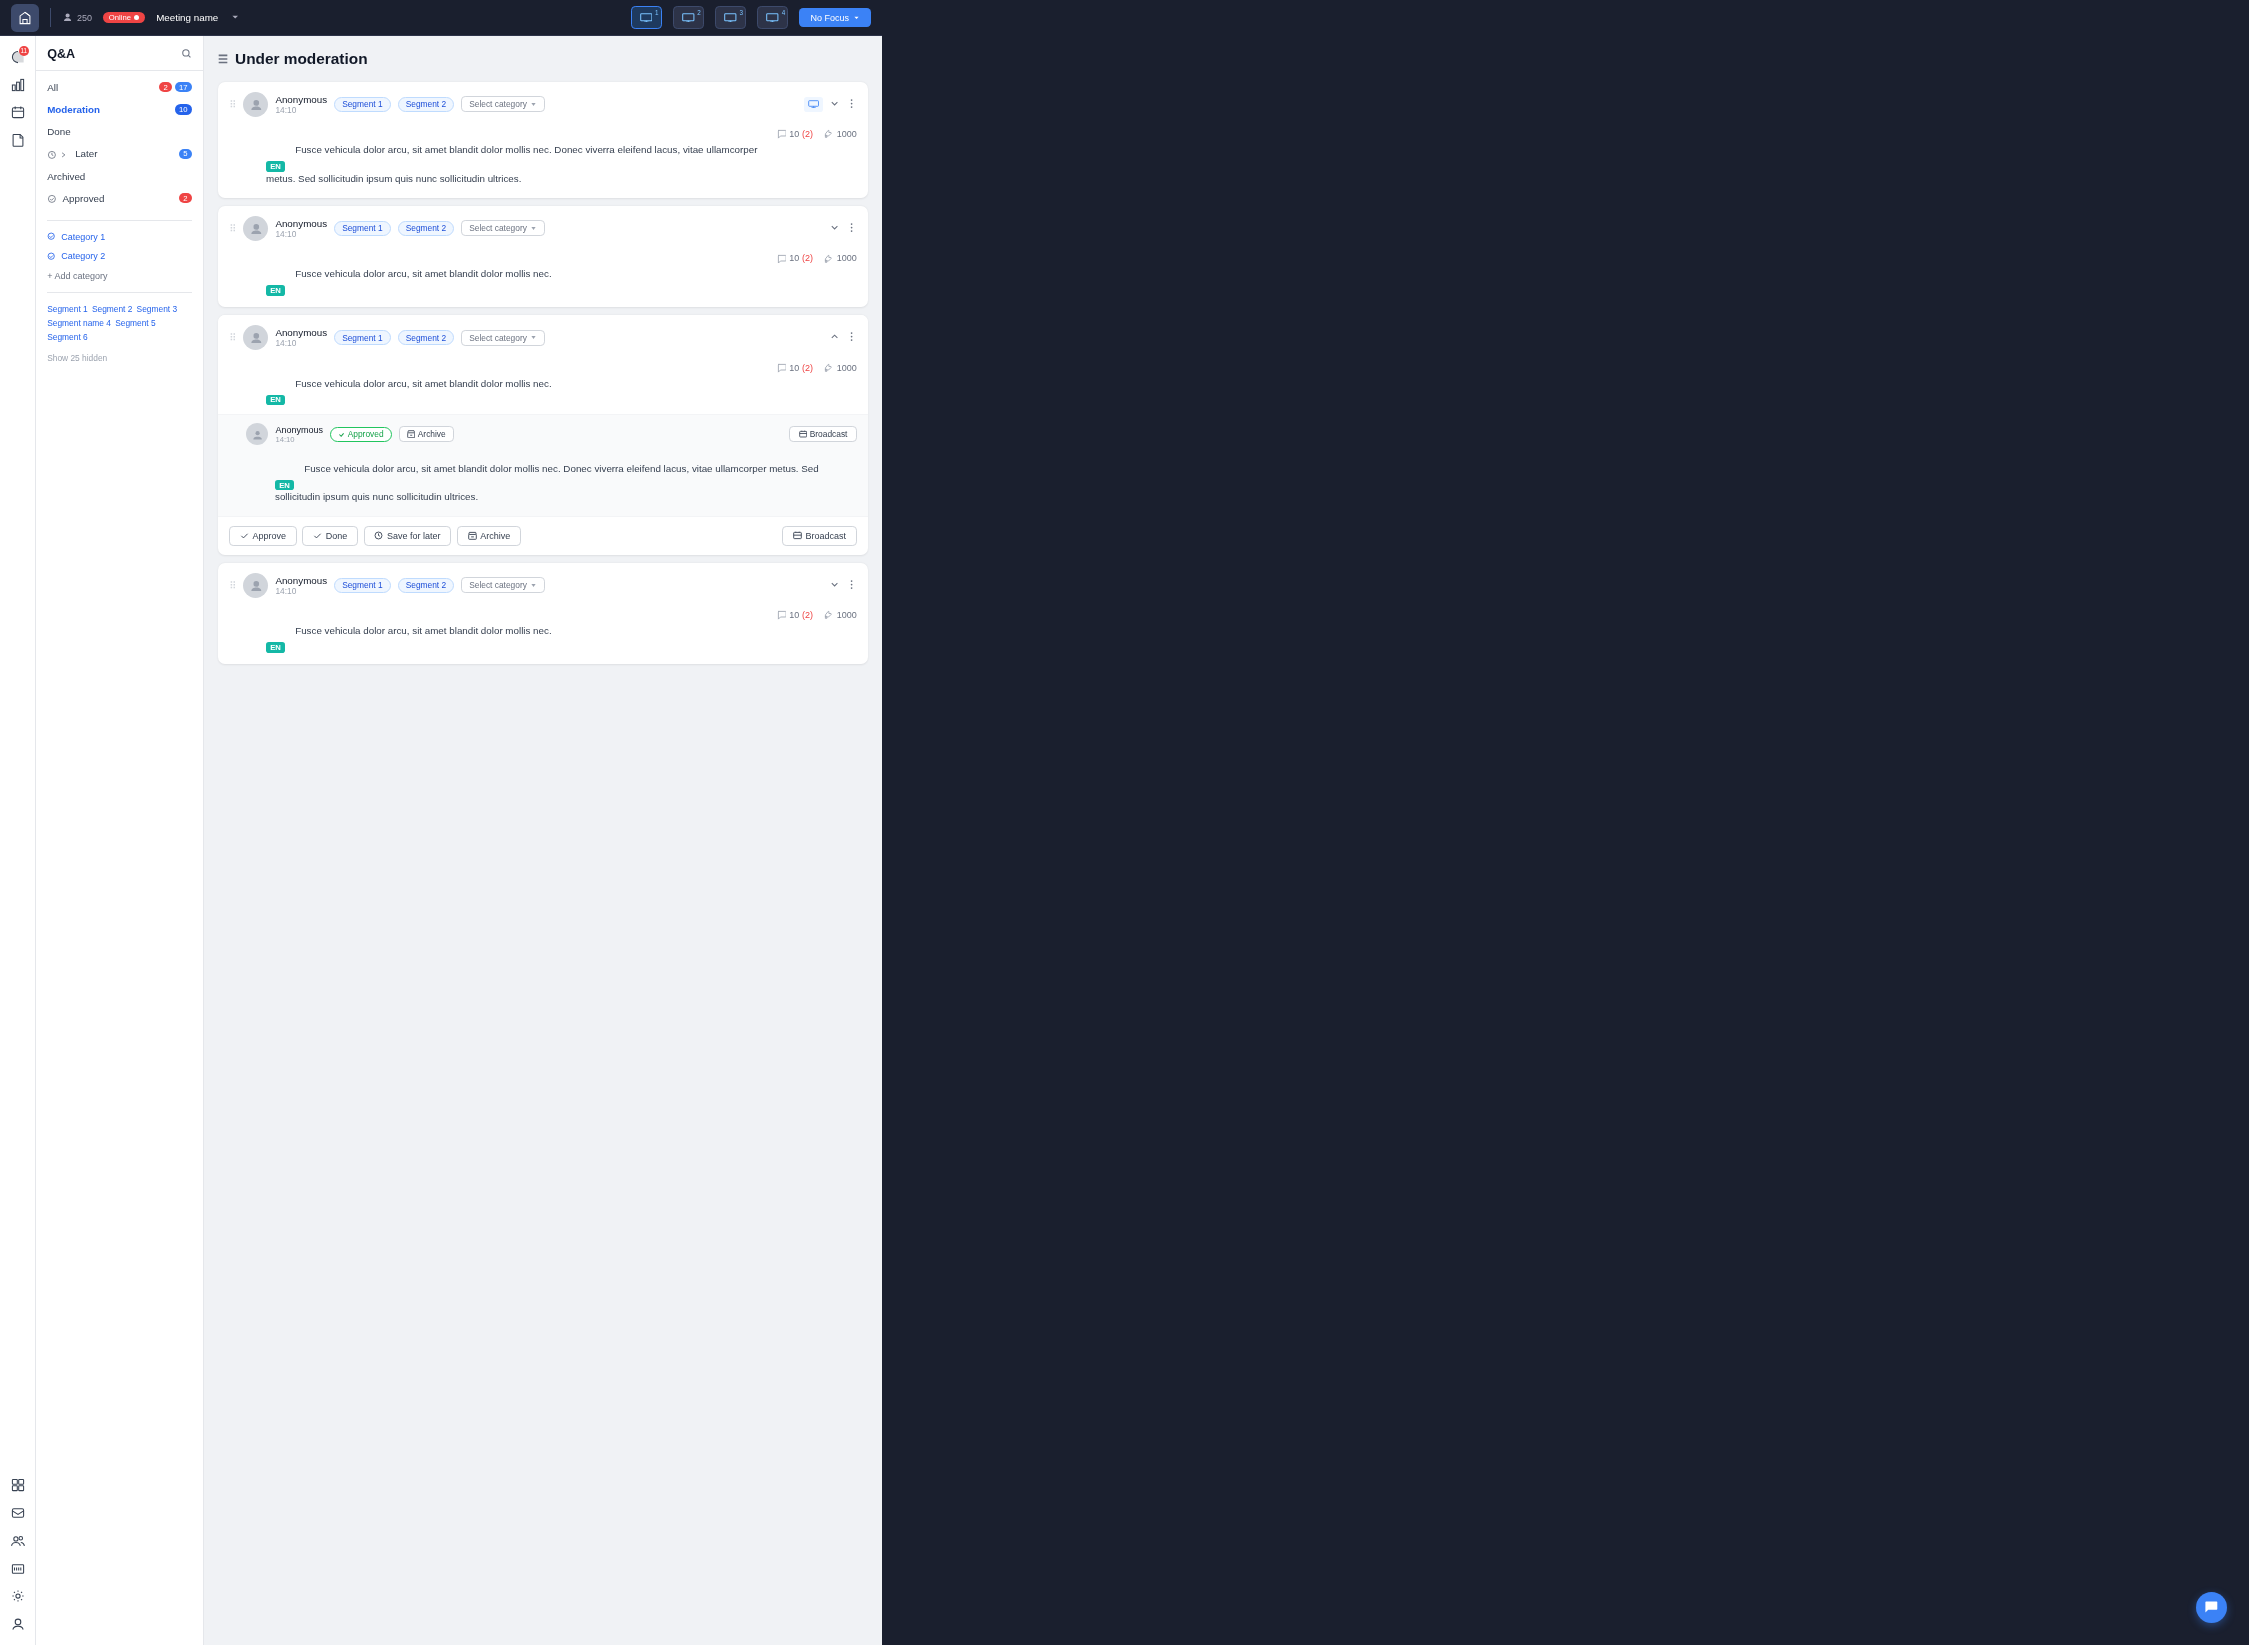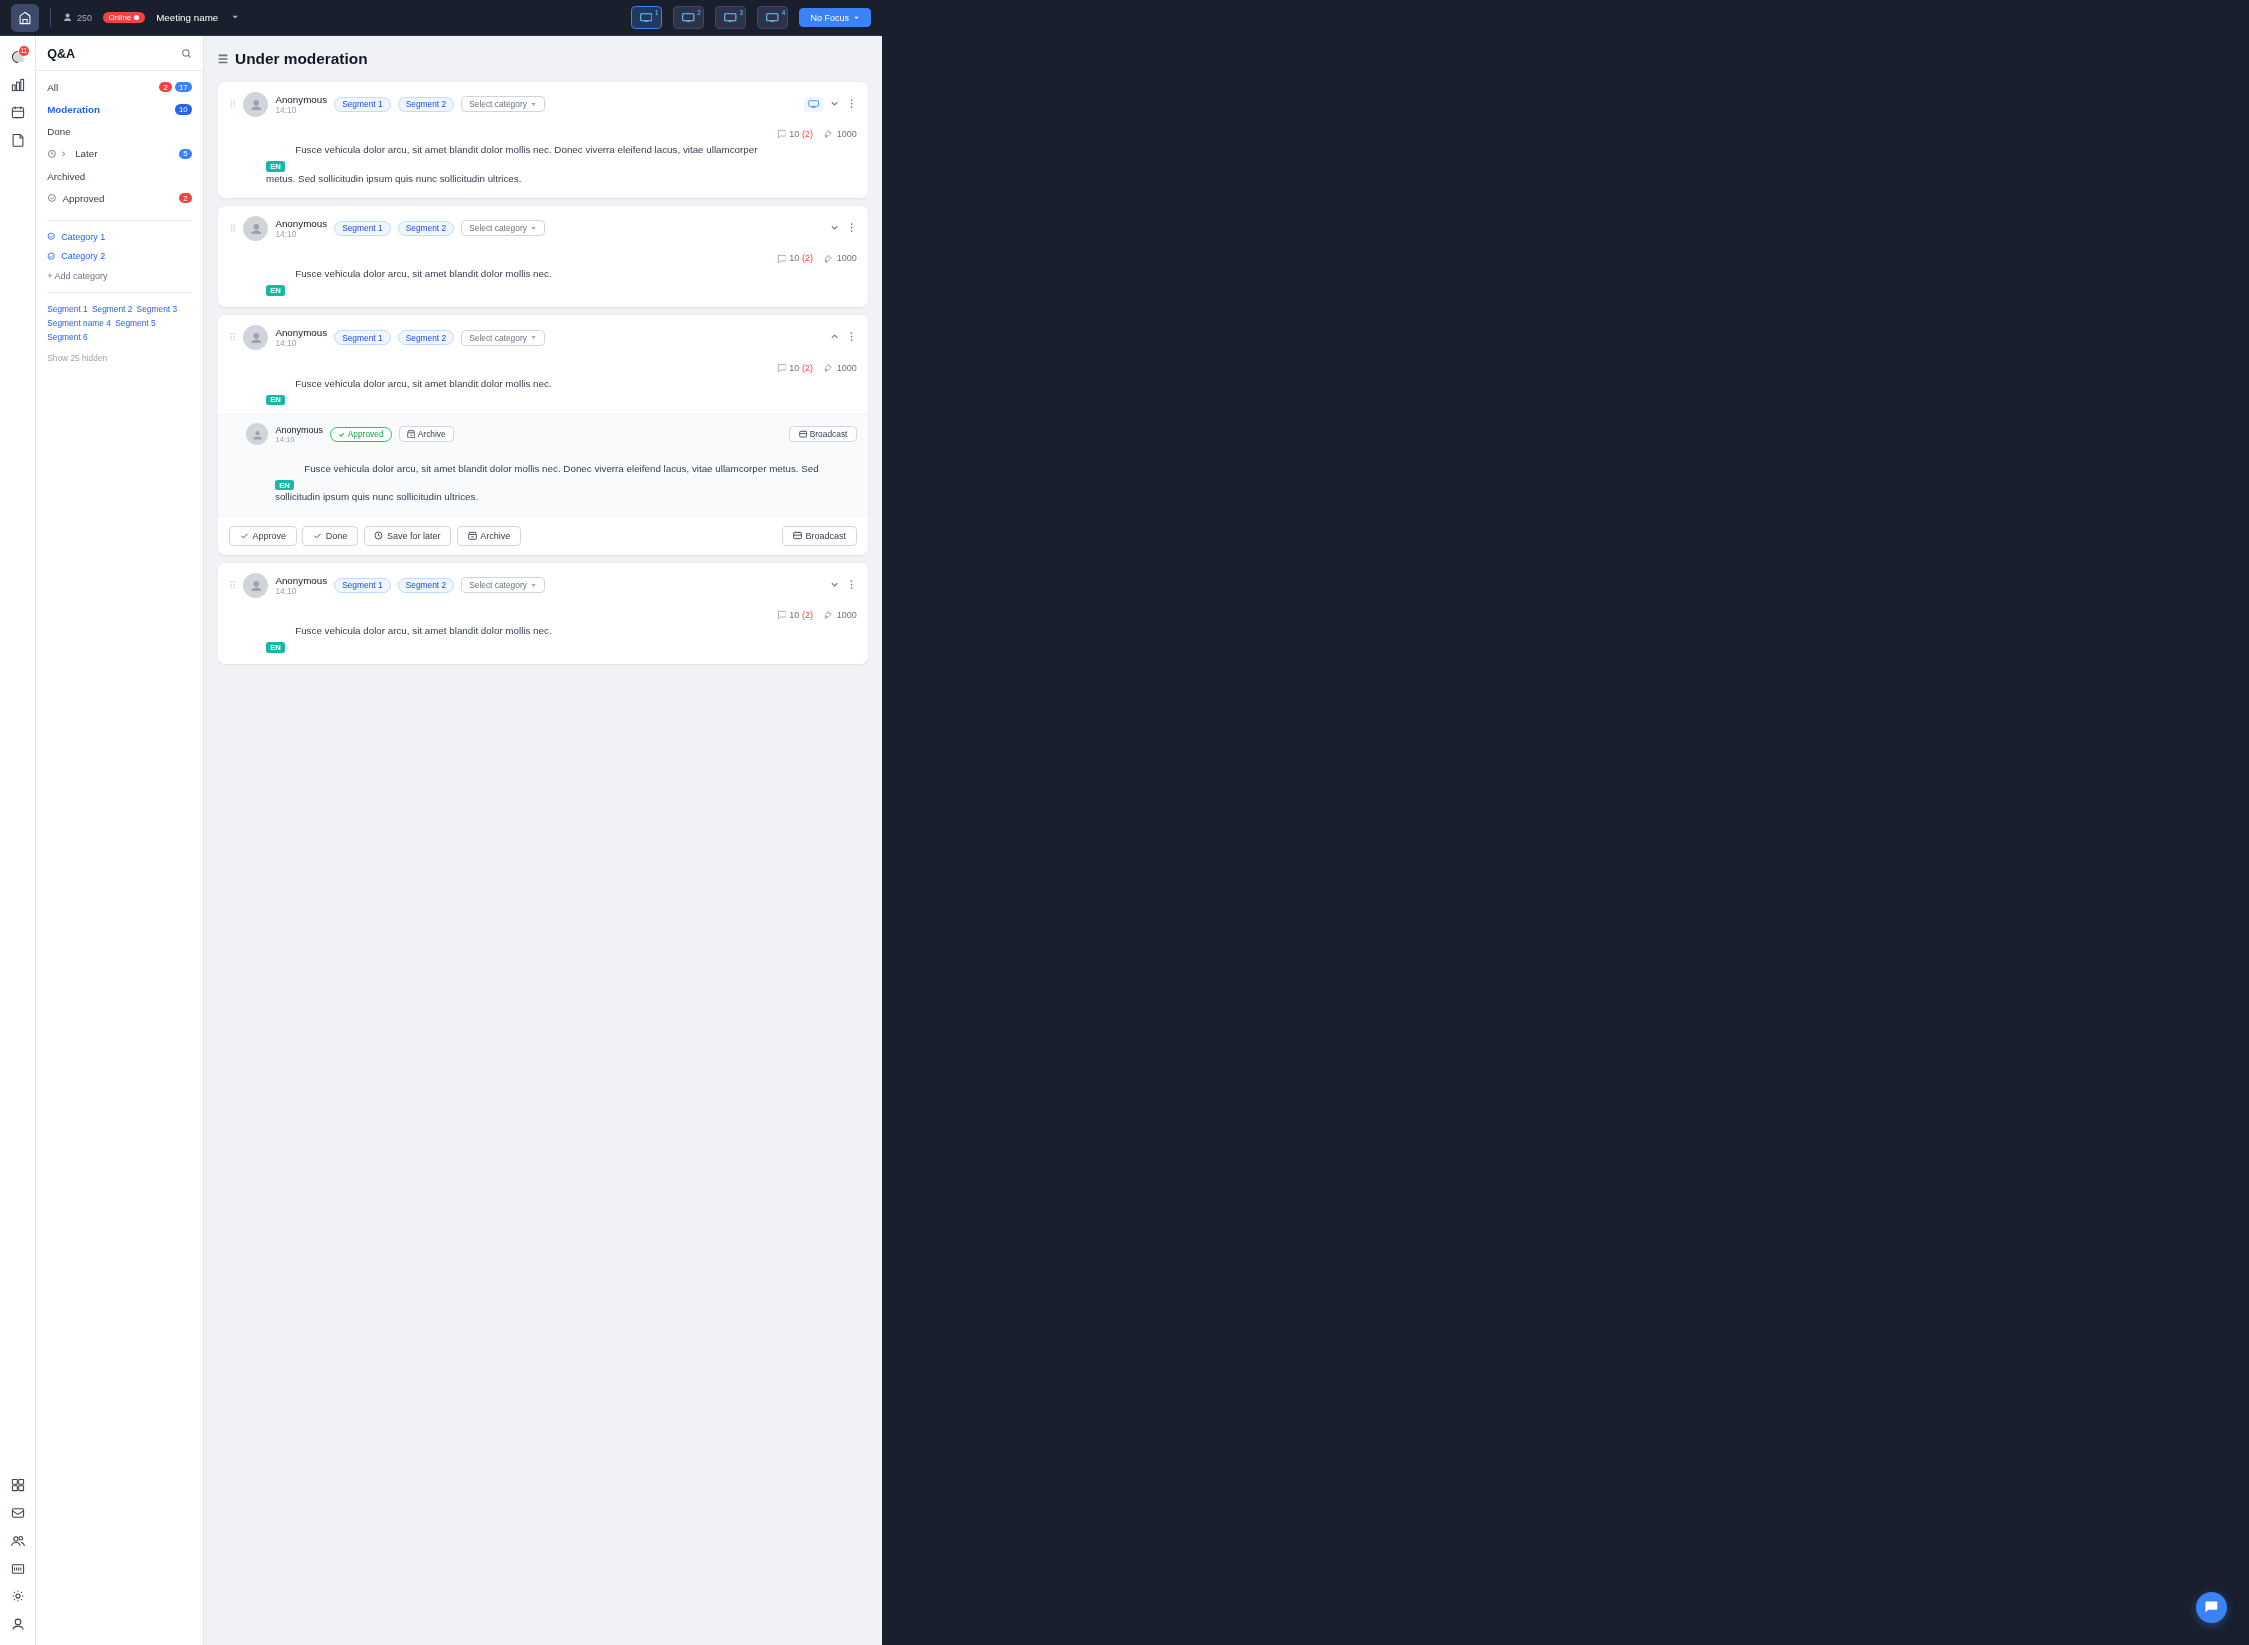--- a/index.html
+++ b/index.html
@@ -67,21 +67,21 @@
       padding: 0 11.2px 8.4px; border-bottom: 0.7px solid #e5e7eb;
     }
     .qa-title { font-size: 12.6px; font-weight: 600; color: #111827; }
     .qa-search { color: #6b7280; cursor: pointer; }
     .qa-nav { padding: 5.6px 0; }
     .qa-nav-item {
       display: flex; align-items: center; justify-content: space-between;
       padding: 5.6px 11.2px; cursor: pointer; font-size: 9.8px; color: #374151;
     }
     .qa-nav-item.active { color: #2563eb; }
-    .qa-nav-item-left { display: flex; align-items: center; gap: 5.6px; }
+    .qa-nav-item-left { display: flex; align-items: flex-end; gap: 5.6px; }
     .badge-group { display: flex; gap: 2.8px; }
     .badge-red { background: #ef4444; color: white; border-radius: 7px; padding: 0.7px 4.2px; font-size: 7.7px; }
     .badge-gray { background: #3b82f6; color: white; border-radius: 7px; padding: 0.7px 4.2px; font-size: 7.7px; }
     .badge-blue { background: #2563eb; color: white; border-radius: 7px; padding: 0.7px 4.2px; font-size: 7.7px; }
     .qa-divider { height: 0.7px; background: #e5e7eb; margin: 5.6px 11.2px; }
     .category-item {
       display: flex; align-items: center; gap: 5.6px;
       padding: 4.9px 11.2px; font-size: 9px; color: #2563eb; cursor: pointer;
     }
     .add-category {

